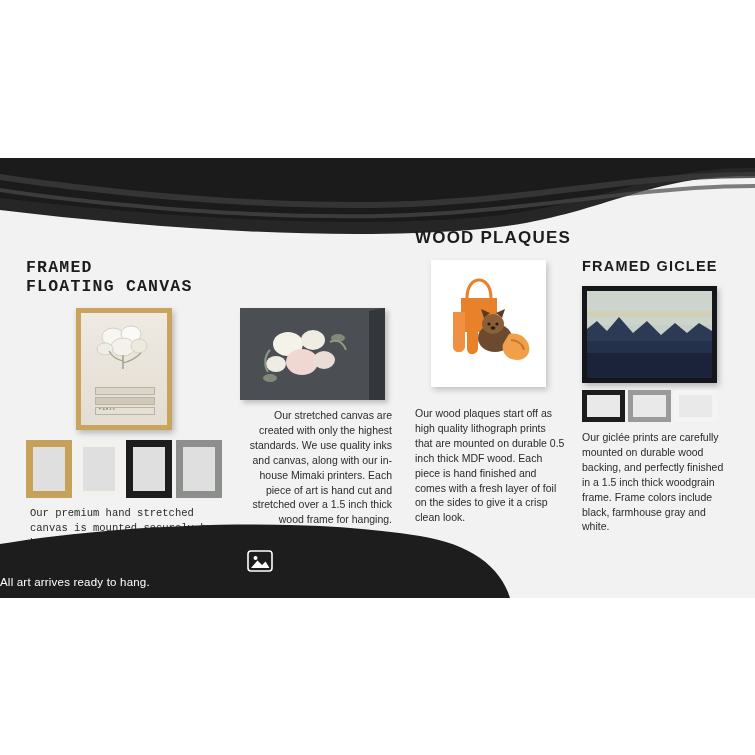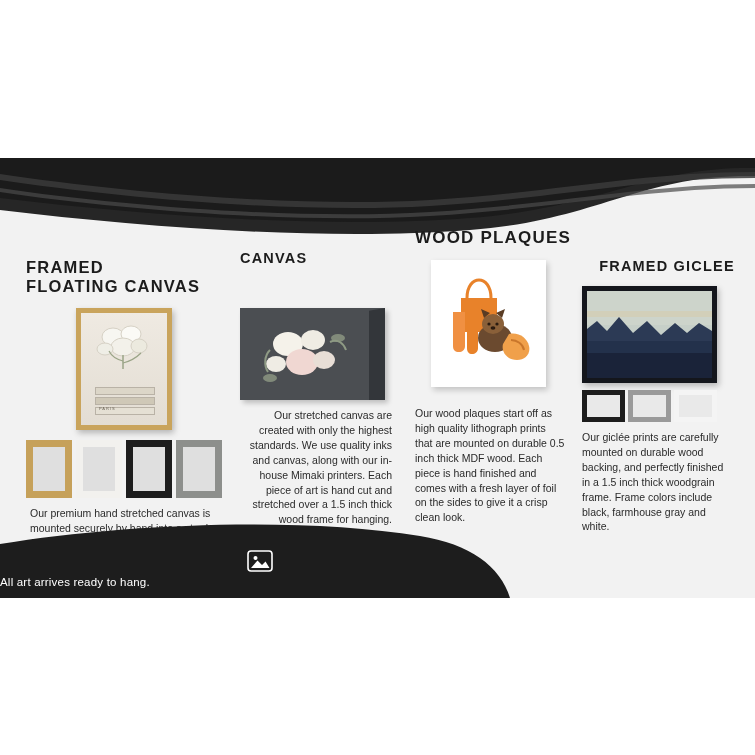--- a/index.html
+++ b/index.html
@@ -58,21 +58,21 @@
     line-height:1.18;
     text-transform:uppercase;
   }
   .col-body{
     font-size:10.5px;
     line-height:1.42;
     color:#2a2a2a;
   }
 
   
-  #c1{left:26px;top:100px;width:210px;}
+  #c1{left:26px;top:100px;width:210px;font-family:Liberation Mono, monospace;}
   #c1 .col-title{font-size:16.5px;}
   .c1-art{
     position:absolute;left:50px;top:50px;
     width:96px;height:122px;
     background:#c9a45c;
     padding:5px;
     box-sizing:border-box;
     box-shadow:2px 3px 6px rgba(0,0,0,.25);
   }
   .c1-art .inner{
@@ -126,21 +126,21 @@
   .c3-art{
     position:absolute;left:16px;top:32px;width:115px;height:127px;
     background:#ffffff;
     box-shadow:2px 3px 6px rgba(0,0,0,.2);
     overflow:hidden;
   }
   #c3 .col-body{position:absolute;left:0;top:178px;width:150px;}
 
   
   #c4{left:582px;top:100px;width:170px;}
-  #c4 .col-title{font-size:14.5px;text-align:center;}
+  #c4 .col-title{font-size:14.5px;}
   .c4-art{
     position:absolute;left:0;top:28px;width:135px;height:97px;
     background:#14161c;padding:5px;box-sizing:border-box;
     box-shadow:2px 3px 6px rgba(0,0,0,.25);
   }
   .c4-art .inner{
     width:100%;height:100%;
     background:linear-gradient(#cfd6cf 0%,#b9c2bd 38%,#28324a 56%,#1b2338 100%);
     position:relative;overflow:hidden;
   }
@@ -202,21 +202,20 @@
         <div class="swatch" style="border-color:#f2f1ee"></div>
         <div class="swatch" style="border-color:#1d1d1d"></div>
         <div class="swatch" style="border-color:#8d8f8c"></div>
       </div>
 
       <div class="col-body">Our premium hand stretched canvas is mounted securely by hand into a sturdy 1.5” box frame. The museum style gap between wrapped canvas and box frame gives the illusion of floating artwork.</div>
     </div>
 
     <div class="col" id="c2">
       <div class="col-title">
-        <div>CANVAS</div>
       </div>
 
       <div class="c2-art">
         <svg class="c2-flowers" viewBox="0 0 95 66">
           <ellipse cx="30" cy="22" rx="15" ry="12" fill="#f5f2ea"></ellipse>
           <ellipse cx="55" cy="18" rx="12" ry="10" fill="#efece3"></ellipse>
           <ellipse cx="44" cy="40" rx="16" ry="13" fill="#f0d7d2"></ellipse>
           <ellipse cx="66" cy="38" rx="11" ry="9" fill="#e8ded6"></ellipse>
           <ellipse cx="18" cy="42" rx="10" ry="8" fill="#efece4"></ellipse>
           <path d="M72 20 C80 16 86 22 88 28" stroke="#8e9a84" stroke-width="2" fill="none"></path>

